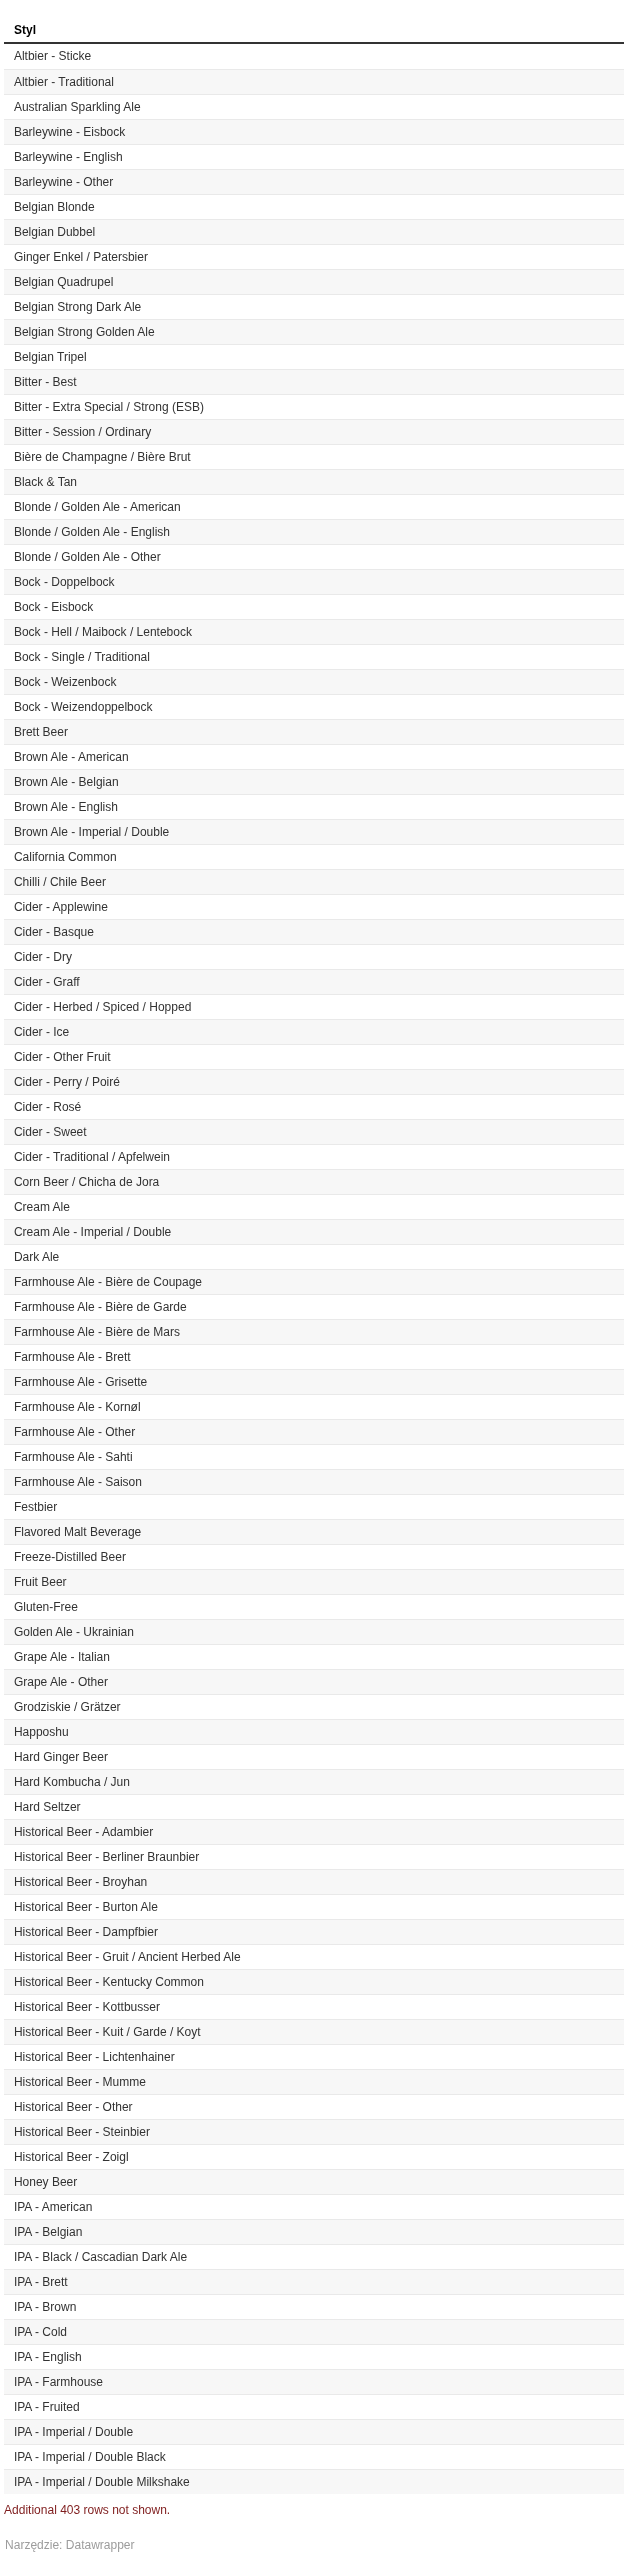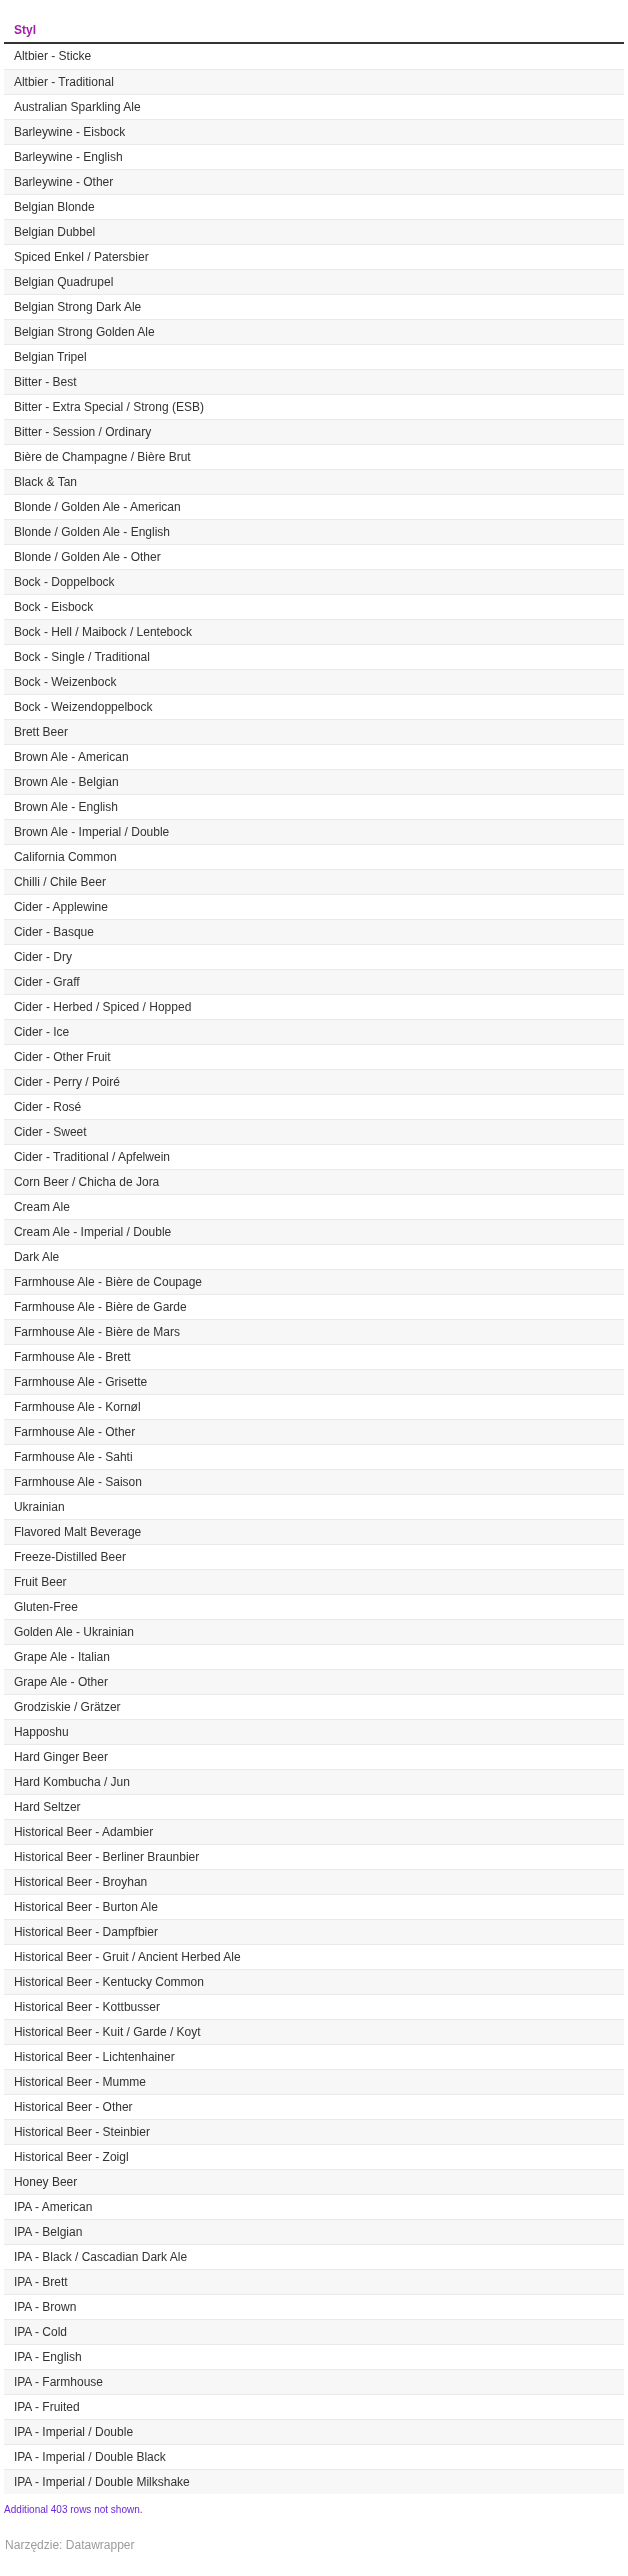--- a/index.html
+++ b/index.html
@@ -21,21 +21,21 @@
   table.dw-table {
     width: 100%;
     border-collapse: separate;
     border-spacing: 0;
     table-layout: fixed;
   }
   table.dw-table th {
     text-align: left;
     font-size: 12px;
     font-weight: bold;
-    color: #a21caf;
+    color: #000000;
     height: 23px;
     padding: 0 0 0 9.8px;
     vertical-align: middle;
     border-bottom: 2.1px solid #333333;
     letter-spacing: 0.1px;
   }
   table.dw-table td {
     font-size: 12px;
     color: #333333;
     height: 25px;
@@ -48,23 +48,23 @@
     overflow: hidden;
   }
   table.dw-table tbody tr:first-child td {
     border-top: none;
   }
   table.dw-table tbody tr:nth-child(even) td {
     background: #f7f7f7;
   }
   .note {
     margin: 8.2px 0 0 0;
-    font-size: 10px;
+    font-size: 12px;
     line-height: 16.5px;
-    color: #6d28d9;
+    color: #7f1d1d;
   }
   .attribution {
     margin: 19.6px 0 0 1px;
     font-size: 12px;
     line-height: 15.5px;
     color: #9c9c9c;
   }
   .attribution a {
     color: #9c9c9c;
     text-decoration: none;
@@ -102,21 +102,21 @@
         <tr>
         <td>Barleywine - Other</td>
       </tr>
         <tr>
         <td>Belgian Blonde</td>
       </tr>
         <tr>
         <td>Belgian Dubbel</td>
       </tr>
         <tr>
-        <td>Spiced Enkel / Patersbier</td>
+        <td>Ginger Enkel / Patersbier</td>
       </tr>
         <tr>
         <td>Belgian Quadrupel</td>
       </tr>
         <tr>
         <td>Belgian Strong Dark Ale</td>
       </tr>
         <tr>
         <td>Belgian Strong Golden Ale</td>
       </tr>
@@ -252,21 +252,21 @@
         <tr>
         <td>Farmhouse Ale - Other</td>
       </tr>
         <tr>
         <td>Farmhouse Ale - Sahti</td>
       </tr>
         <tr>
         <td>Farmhouse Ale - Saison</td>
       </tr>
         <tr>
-        <td>Ukrainian</td>
+        <td>Festbier</td>
       </tr>
         <tr>
         <td>Flavored Malt Beverage</td>
       </tr>
         <tr>
         <td>Freeze-Distilled Beer</td>
       </tr>
         <tr>
         <td>Fruit Beer</td>
       </tr>

